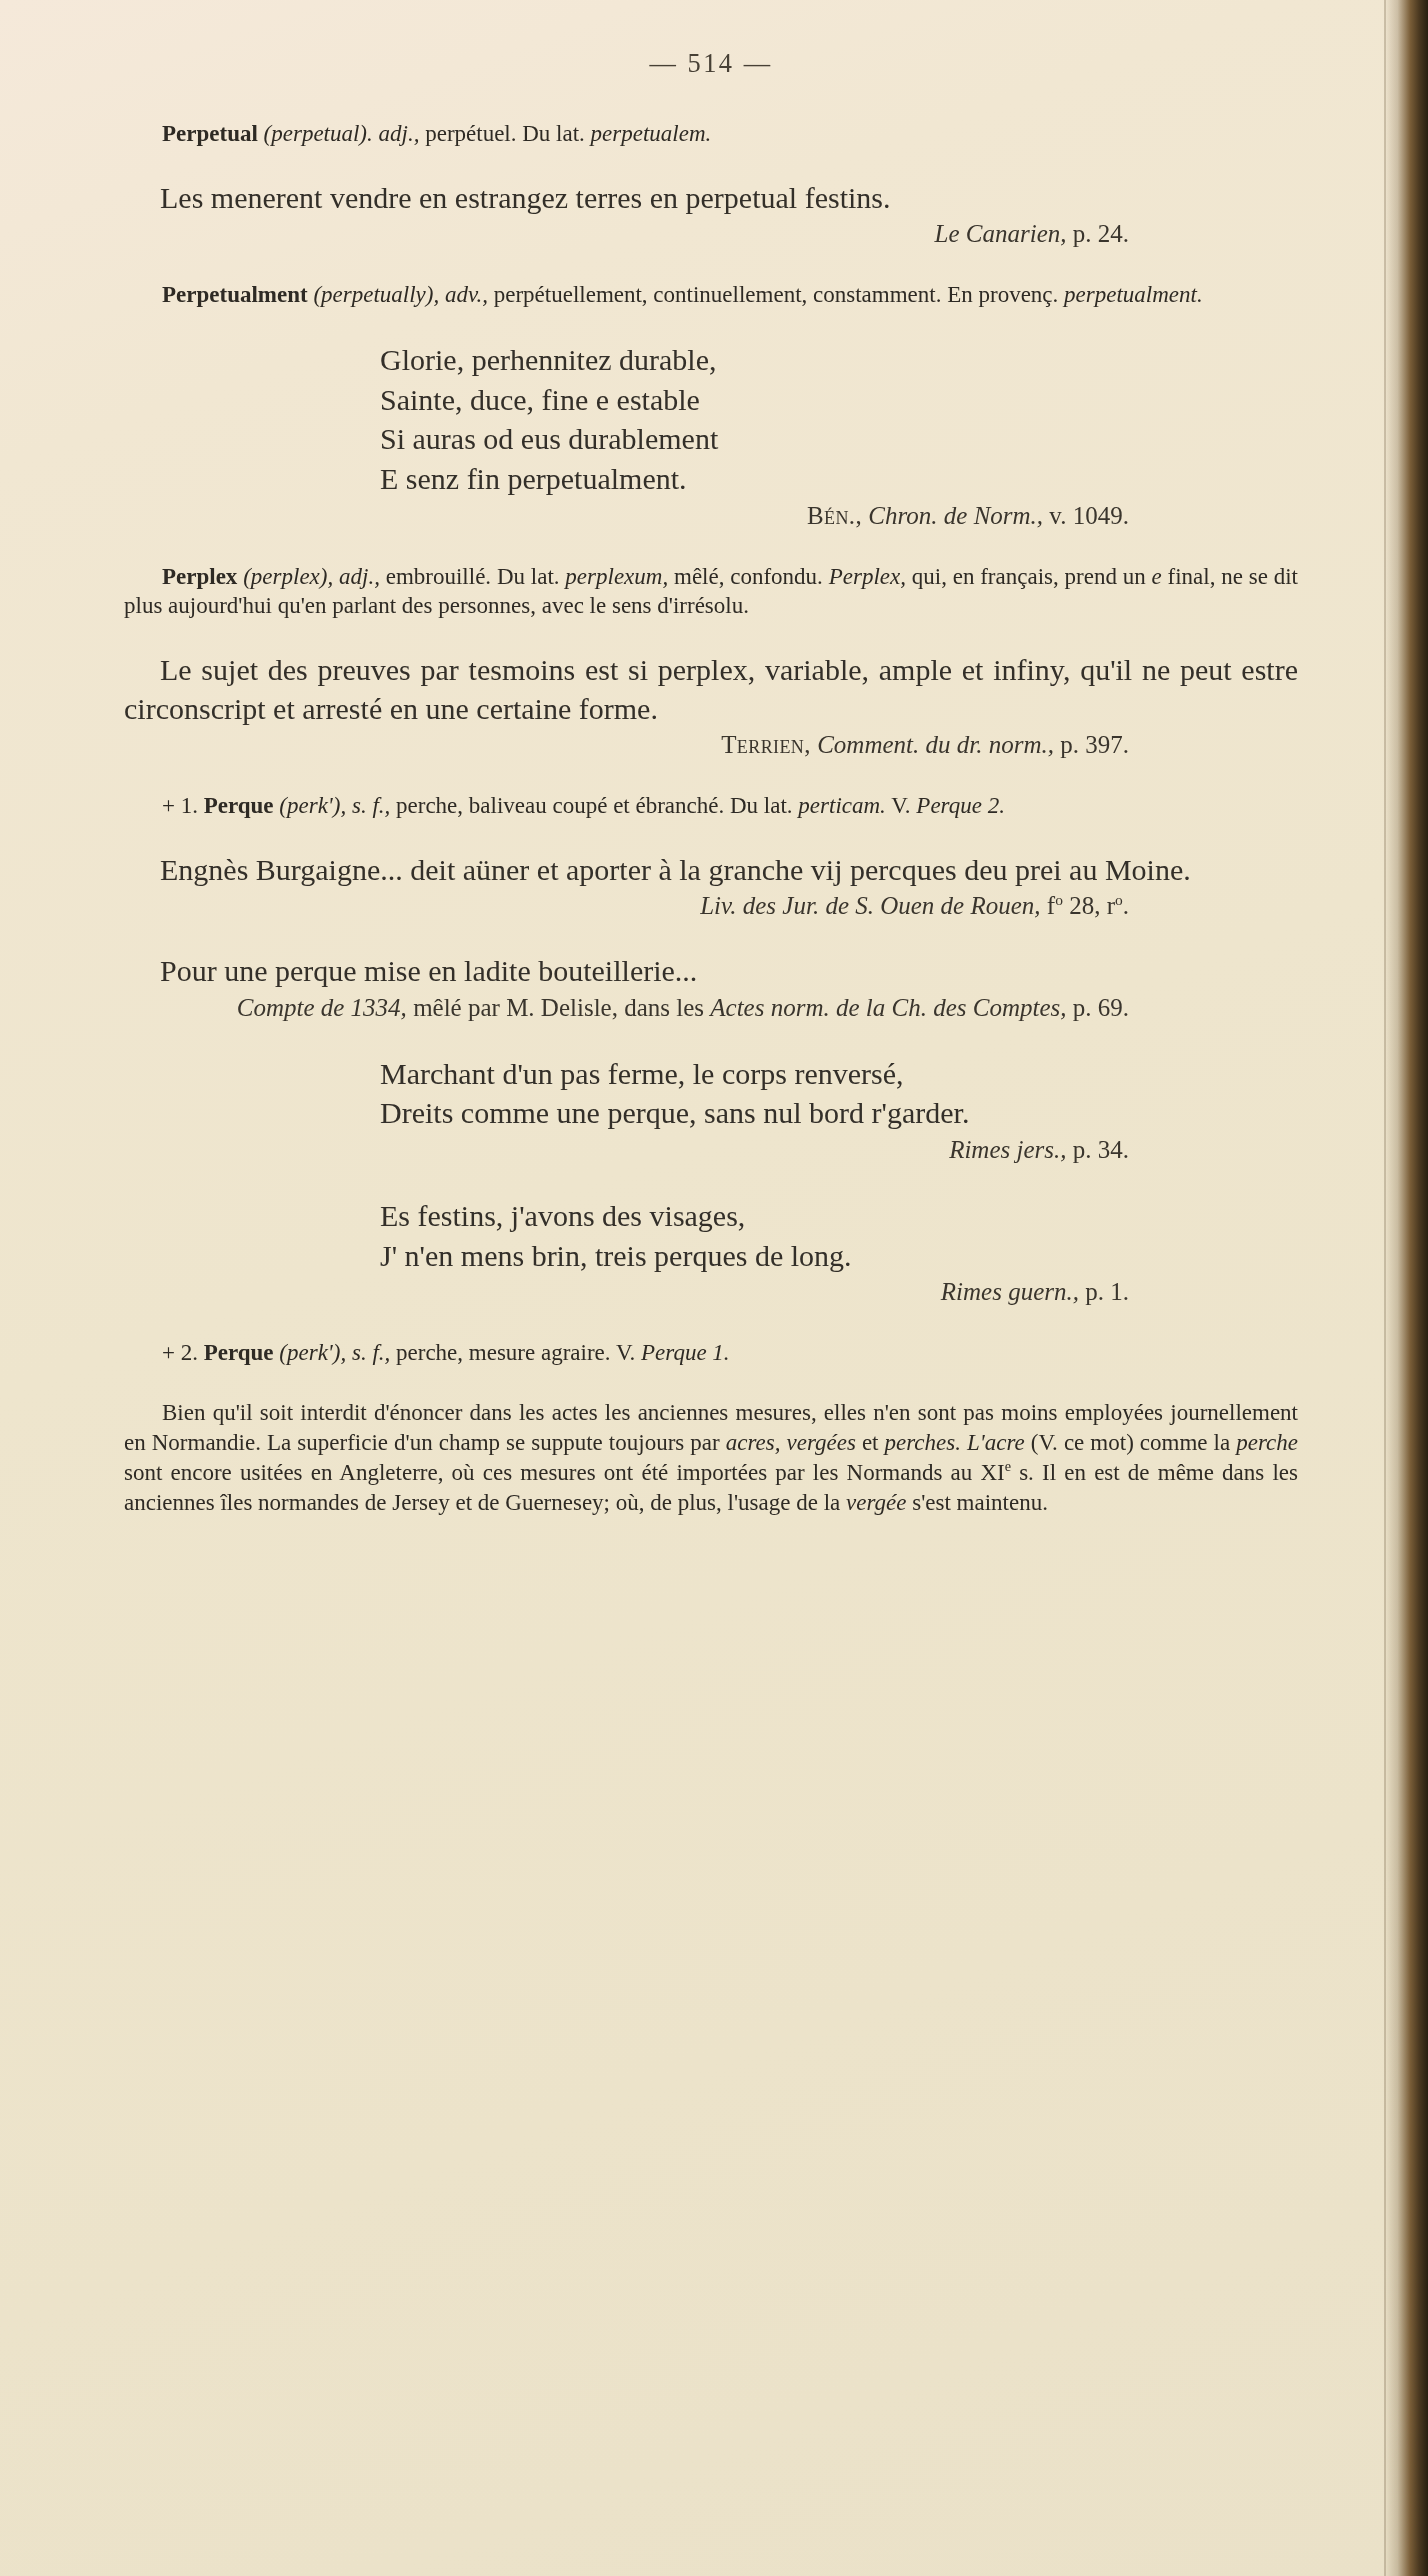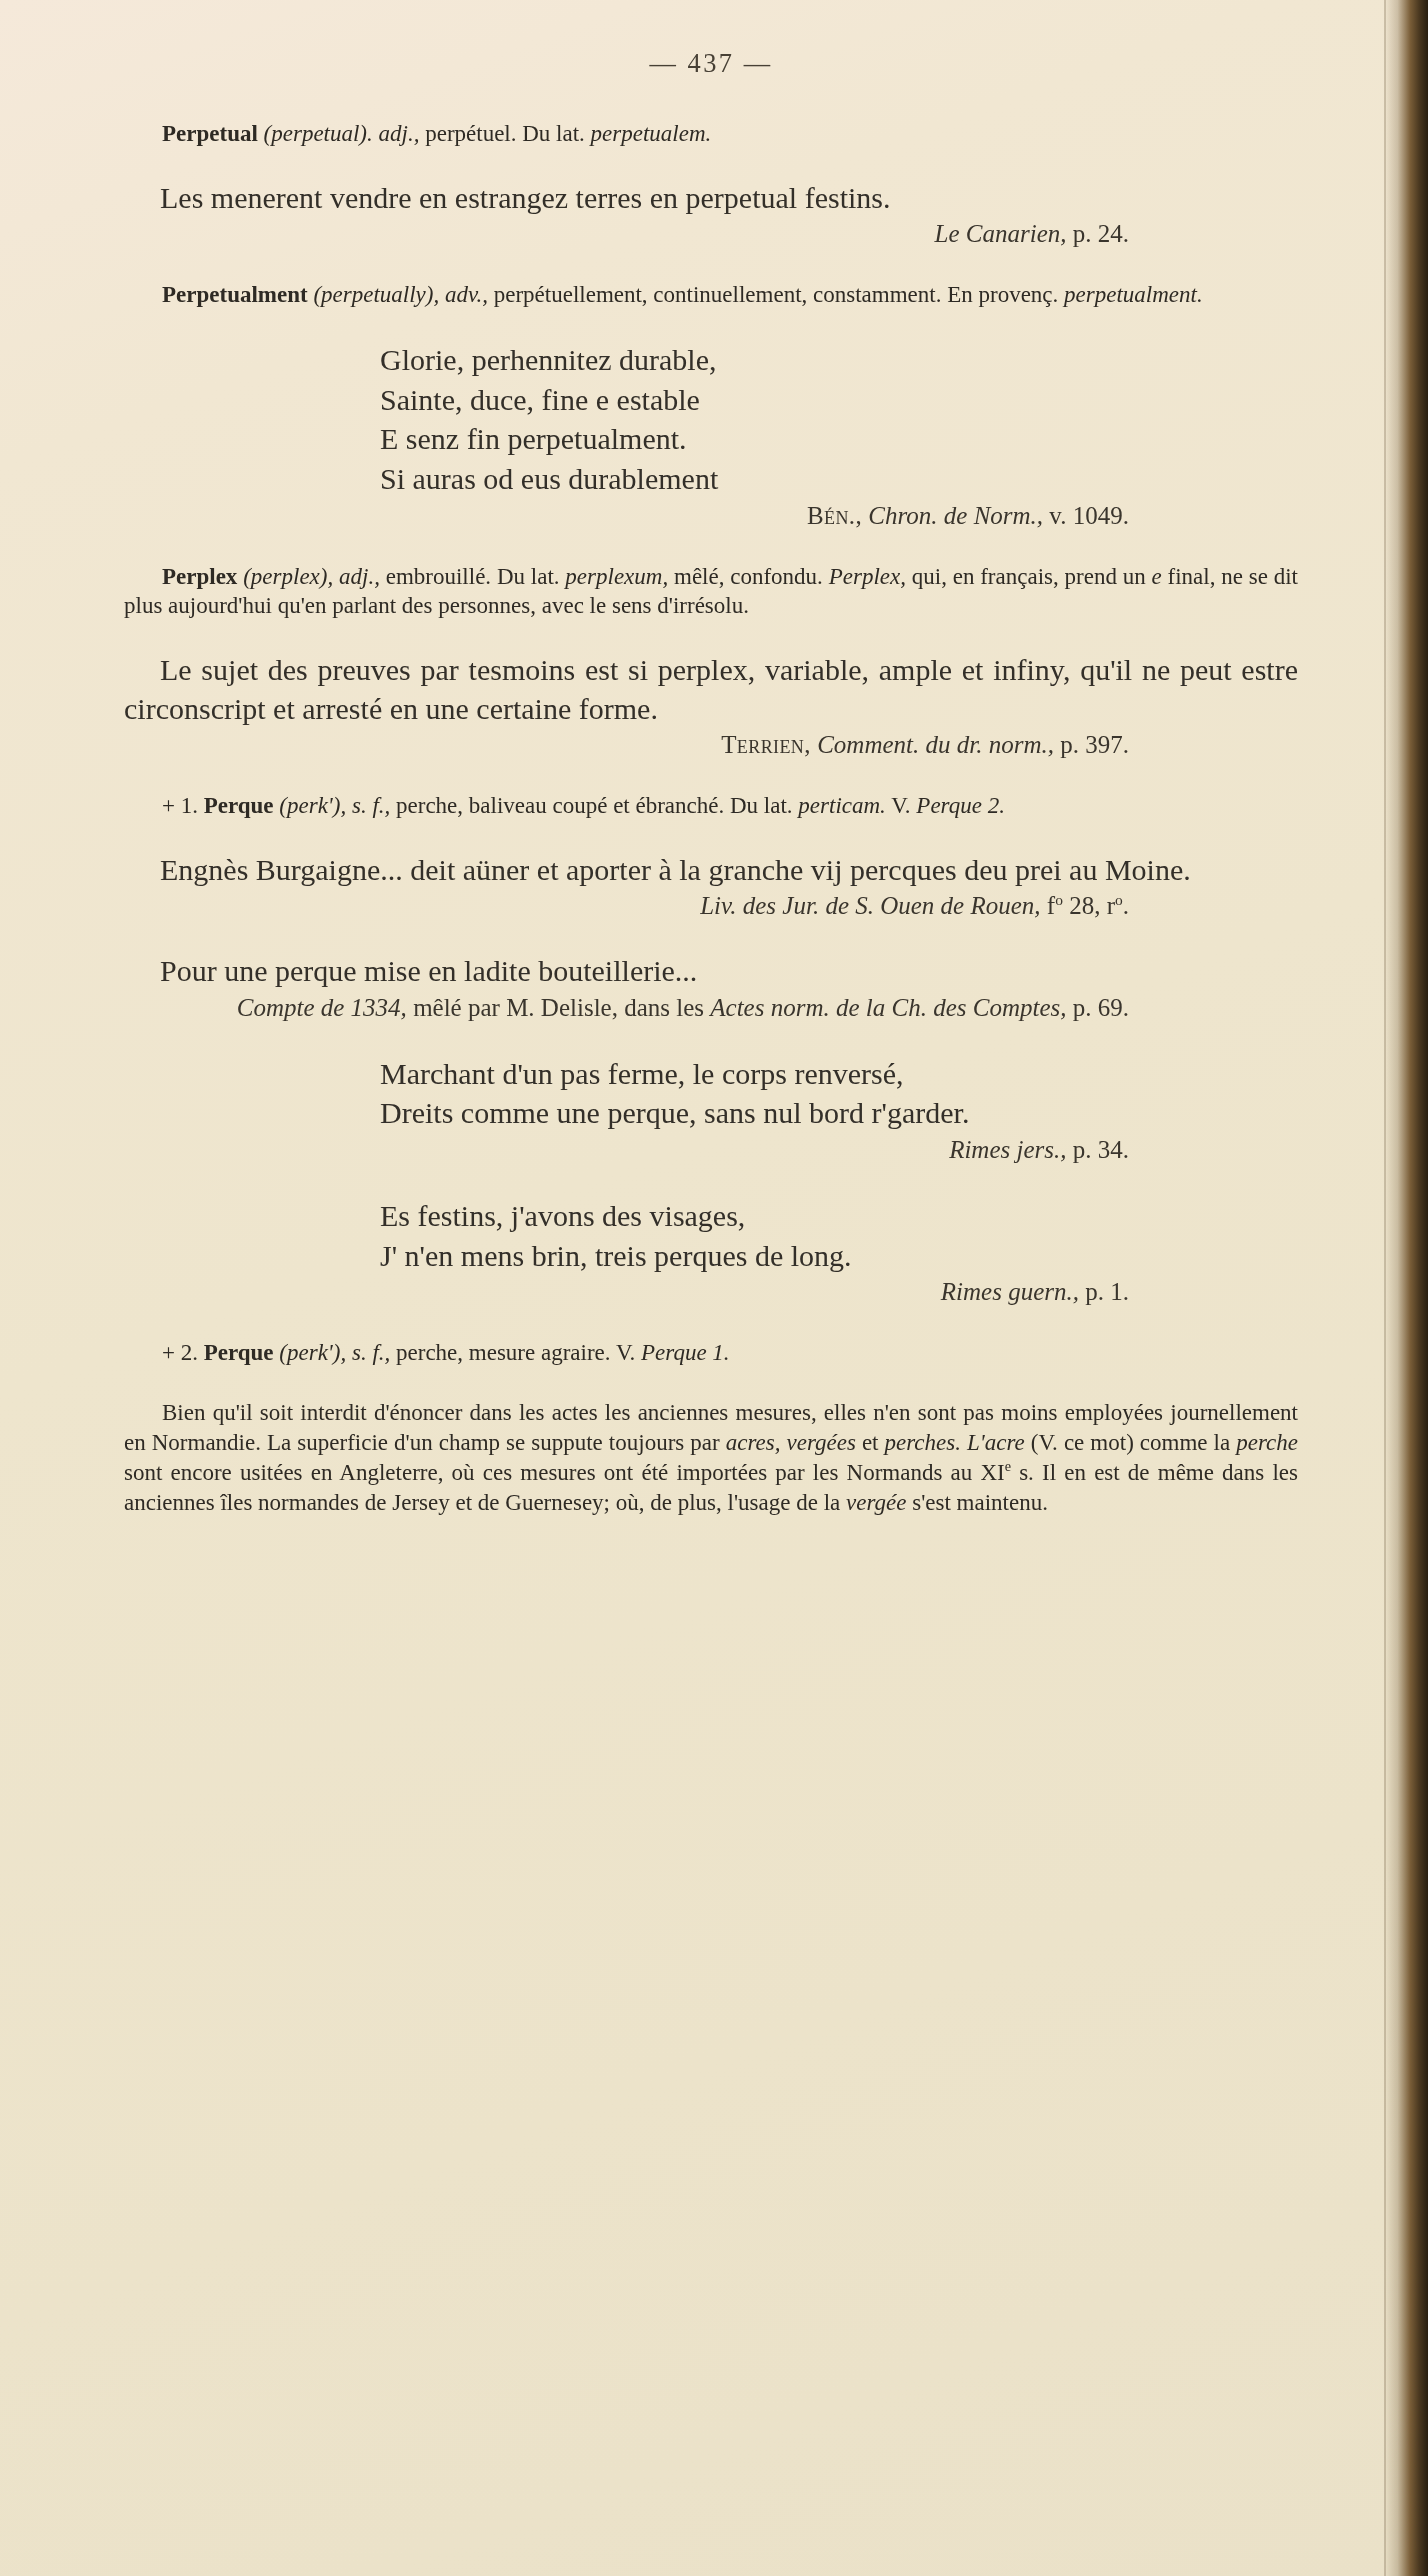--- a/index.html
+++ b/index.html
@@ -52,38 +52,38 @@
   .seg-b{font-weight:bold;}
   .seg-i{font-style:italic;}
   .seg-sc{font-variant-caps:small-caps;letter-spacing:0.4px;}
   .seg-sup{vertical-align:super;font-size:0.62em;line-height:0;}
 </style>
 </head>
 <body>
 
 <div class="page">
   <div class="text-block">
-    <div class="page-num">— 437 —</div>
+    <div class="page-num">— 514 —</div>
     <div id="content-host">
         <div class="block kind-entry">
           <p class="entry"><span class="seg-b">Perpetual </span><span class="seg-i">(perpetual).</span><span class="seg-r"> </span><span class="seg-i">adj.,</span><span class="seg-r"> perpétuel. Du lat. </span><span class="seg-i">perpetualem.</span></p>
         </div>
         <div class="block kind-quote">
           <p class="quote"><span class="seg-r">Les menerent vendre en estrangez terres en perpetual festins.</span></p>
           <div class="cite"><span class="seg-i">Le Canarien,</span><span class="seg-r"> p. 24.</span></div>
         </div>
         <div class="block kind-entry">
           <p class="entry"><span class="seg-b">Perpetualment </span><span class="seg-i">(perpetually), adv.,</span><span class="seg-r"> perpétuellement, continuellement, constamment. En provenç. </span><span class="seg-i">perpetualment.</span></p>
         </div>
         <div class="block kind-verse">
           <div class="verse">
             <div class="verse-line">Glorie, perhennitez durable,</div>
             <div class="verse-line">Sainte, duce, fine e estable</div>
+            <div class="verse-line">Si auras od eus durablement</div>
             <div class="verse-line">E senz fin perpetualment.</div>
-            <div class="verse-line">Si auras od eus durablement</div>
           </div>
           <div class="cite"><span class="seg-sc">Bén.,</span><span class="seg-r"> </span><span class="seg-i">Chron. de Norm.,</span><span class="seg-r"> v. 1049.</span></div>
         </div>
         <div class="block kind-entry">
           <p class="entry"><span class="seg-b">Perplex </span><span class="seg-i">(perplex), adj.,</span><span class="seg-r"> embrouillé. Du lat. </span><span class="seg-i">perplexum,</span><span class="seg-r"> mêlé, confondu. </span><span class="seg-i">Perplex,</span><span class="seg-r"> qui, en français, prend un </span><span class="seg-i">e</span><span class="seg-r"> final, ne se dit plus aujourd'hui qu'en parlant des personnes, avec le sens d'irrésolu.</span></p>
         </div>
         <div class="block kind-quote">
           <p class="quote"><span class="seg-r">Le sujet des preuves par tesmoins est si perplex, variable, ample et infiny, qu'il ne peut estre circonscript et arresté en une certaine forme.</span></p>
           <div class="cite"><span class="seg-sc">Terrien,</span><span class="seg-r"> </span><span class="seg-i">Comment. du dr. norm.,</span><span class="seg-r"> p. 397.</span></div>
         </div>

